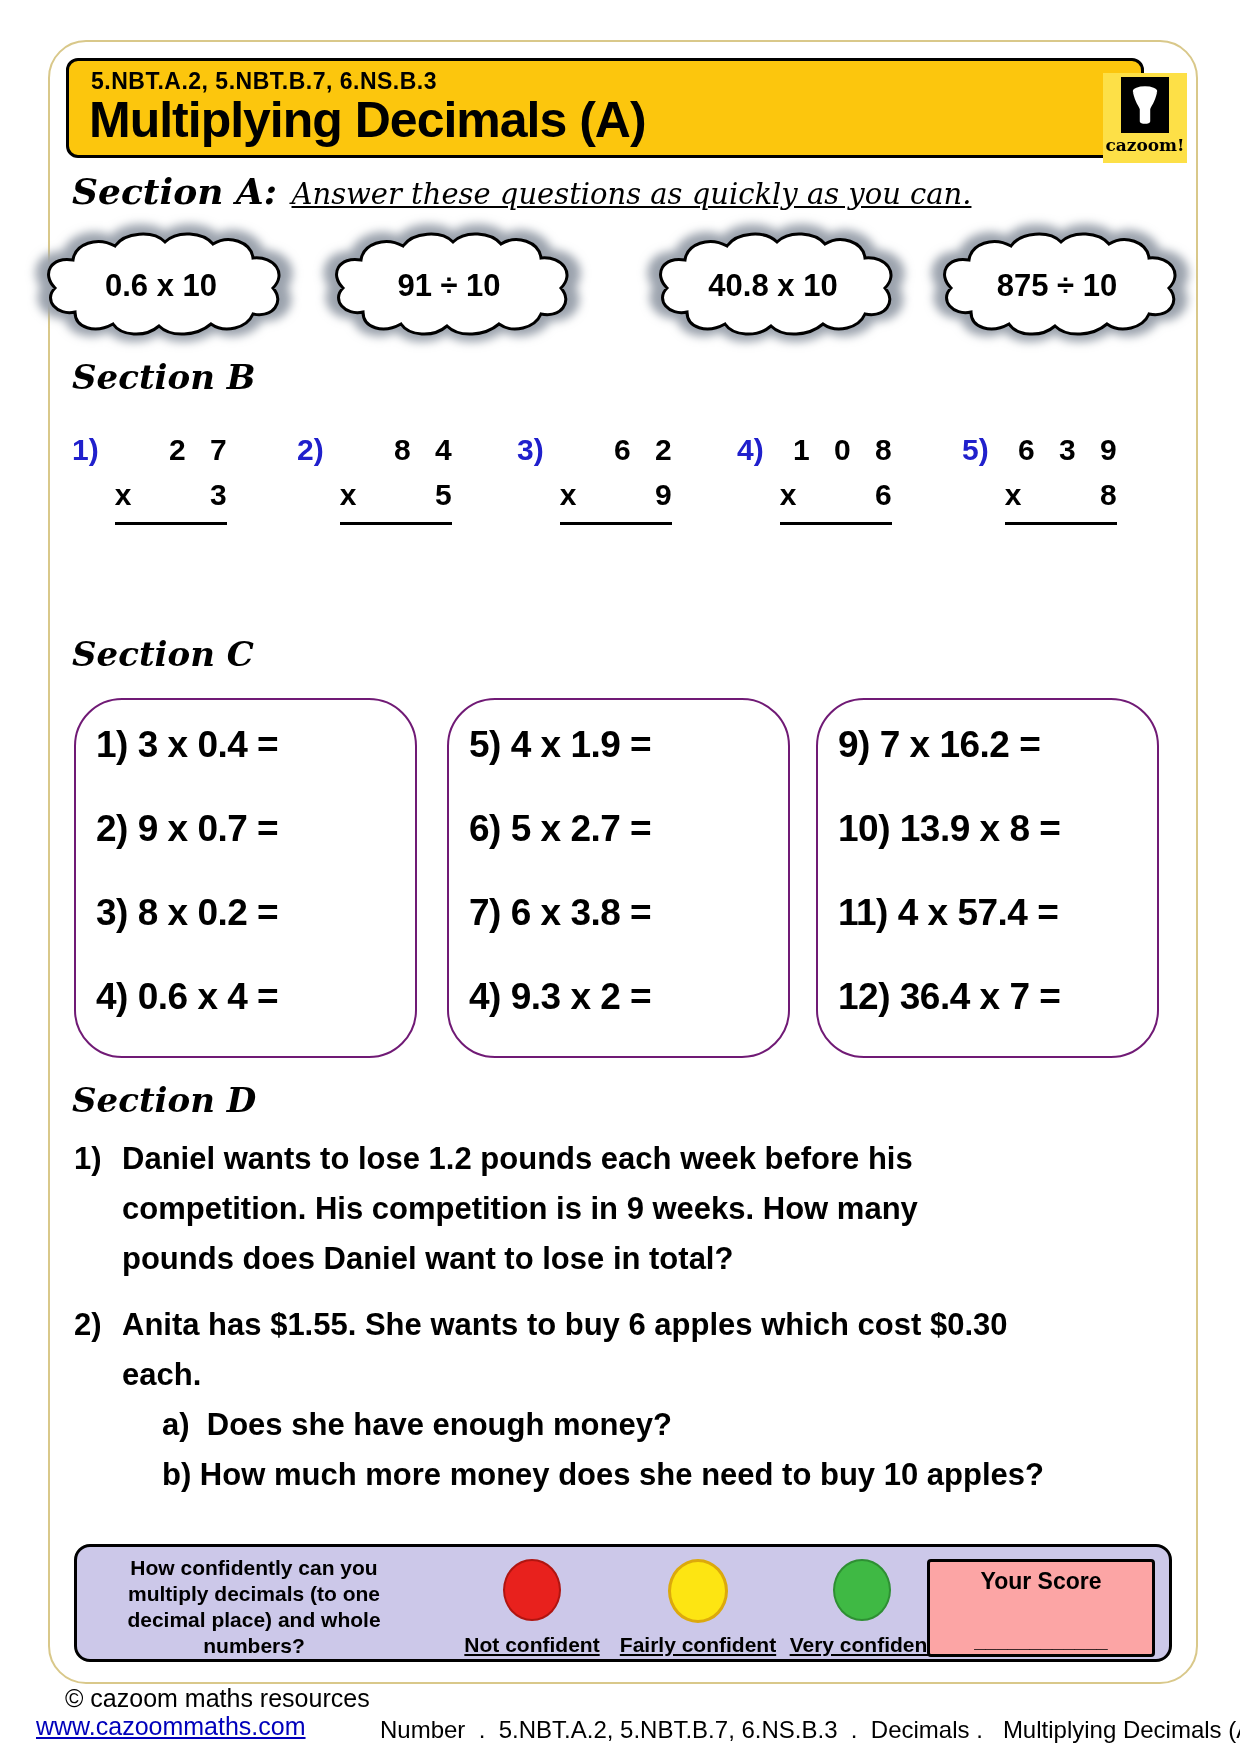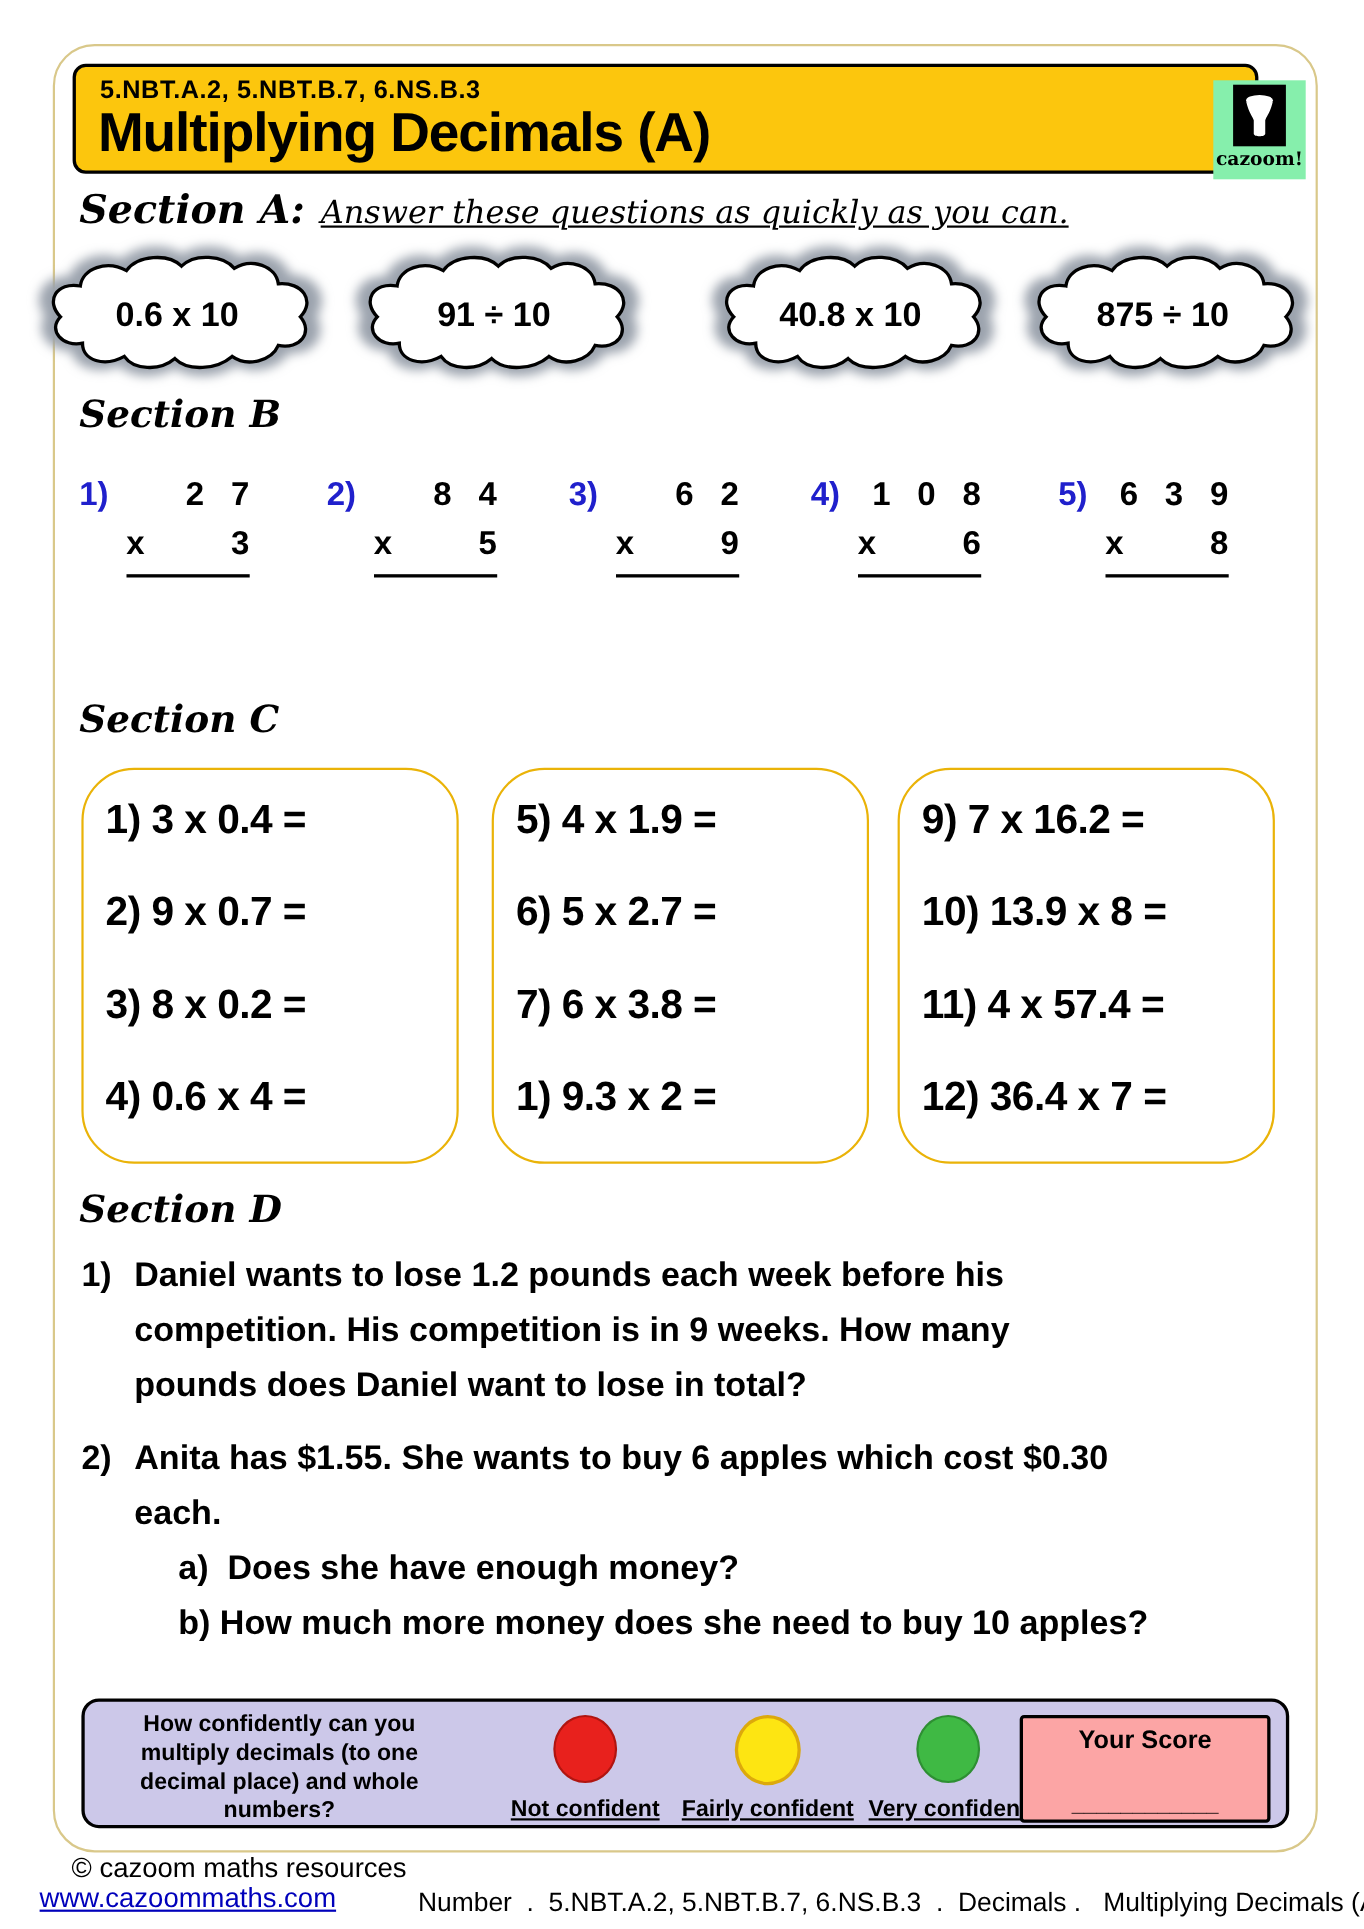--- a/index.html
+++ b/index.html
@@ -6,21 +6,21 @@
   .page{position:relative;width:1240px;height:1754px;background:#ffffff;overflow:hidden;
         font-family:"Liberation Sans",sans-serif;color:#000;}
   
   .frame{position:absolute;left:48px;top:40px;width:1146px;height:1640px;
          border:2px solid #d9c88a;border-radius:38px;}
   
   .band{position:absolute;left:16px;top:16px;width:1072px;height:94px;background:#fcc60d;
         border:3px solid #000;border-radius:12px;}
   .standards{position:absolute;left:22px;top:7px;font-size:23px;font-weight:bold;letter-spacing:.5px;}
   .title{position:absolute;left:20px;top:30px;margin:0;font-size:50px;font-weight:bold;letter-spacing:-1px;}
-  .logo{position:absolute;right:-46px;top:12px;width:84px;height:90px;background:#86efac;
+  .logo{position:absolute;right:-46px;top:12px;width:84px;height:90px;background:#fde047;
         display:flex;flex-direction:column;align-items:center;padding-top:4px;box-sizing:border-box;}
   .logo-black{width:48px;height:56px;background:#000;display:flex;align-items:center;justify-content:center;}
   .logo-word{font-family:"DejaVu Serif",serif;font-weight:bold;font-size:17px;margin-top:2px;}
   
   .sec-head{position:absolute;margin:0;font-family:"DejaVu Serif",serif;font-style:italic;
             font-weight:bold;font-size:34px;}
   .secA-label{font-family:"DejaVu Serif",serif;font-style:italic;font-weight:bold;font-size:36px;}
   .secA-instr{font-family:"DejaVu Serif",serif;font-style:italic;font-size:29px;margin-left:10px;text-decoration:underline;}
   .secA-head{position:absolute;left:22px;top:128px;white-space:nowrap;}
   
@@ -30,21 +30,21 @@
   .cloud-text{position:absolute;inset:0;display:flex;align-items:center;justify-content:center;
               font-size:31px;font-weight:bold;padding-top:4px;}
   
   .secB-row{position:absolute;left:0;top:388px;width:1146px;height:110px;}
   .vmul{position:absolute;display:flex;}
   .qnum{color:#2020cc;font-weight:bold;font-size:30px;margin-right:16px;line-height:40px;}
   .vcol{width:112px;border-bottom:3px solid #000;padding-bottom:6px;}
   .vtop{font-size:30px;font-weight:bold;text-align:right;word-spacing:16px;height:44px;line-height:40px;}
   .vbot{display:flex;justify-content:space-between;font-size:30px;font-weight:bold;height:42px;line-height:42px;}
   
-  .cbox{position:absolute;top:656px;height:360px;width:343px;border:2px solid #eab308;
+  .cbox{position:absolute;top:656px;height:360px;width:343px;border:2px solid #701a75;
         border-radius:48px;box-sizing:border-box;padding:24px 0 0 20px;}
   .cline{font-size:37px;font-weight:bold;height:84px;letter-spacing:-.5px;}
   
   .dprob{position:absolute;display:flex;font-size:31px;font-weight:bold;line-height:50px;}
   .dnum{width:48px;flex-shrink:0;}
   .dtext{width:900px;white-space:pre-wrap;}
   .dsub{margin-left:40px;white-space:pre-wrap;}
   
   .confbar{position:absolute;left:24px;top:1502px;width:1098px;height:118px;background:#ccc8e9;
            border:3px solid #000;border-radius:16px;box-sizing:border-box;padding-left:48px;}
@@ -193,21 +193,21 @@
     <div class="cbox" style="left:24px">
       <div class="cline">1) 3 x 0.4 =</div>
       <div class="cline">2) 9 x 0.7 =</div>
       <div class="cline">3) 8 x 0.2 =</div>
       <div class="cline">4) 0.6 x 4 =</div>
     </div>
     <div class="cbox" style="left:397px">
       <div class="cline">5) 4 x 1.9 =</div>
       <div class="cline">6) 5 x 2.7 =</div>
       <div class="cline">7) 6 x 3.8 =</div>
-      <div class="cline">1) 9.3 x 2 =</div>
+      <div class="cline">4) 9.3 x 2 =</div>
     </div>
     <div class="cbox" style="left:766px">
       <div class="cline">9) 7 x 16.2 =</div>
       <div class="cline">10) 13.9 x 8 =</div>
       <div class="cline">11) 4 x 57.4 =</div>
       <div class="cline">12) 36.4 x 7 =</div>
     </div>
 
     <h2 class="sec-head" style="left:22px;top:1038px">Section D</h2>
 

